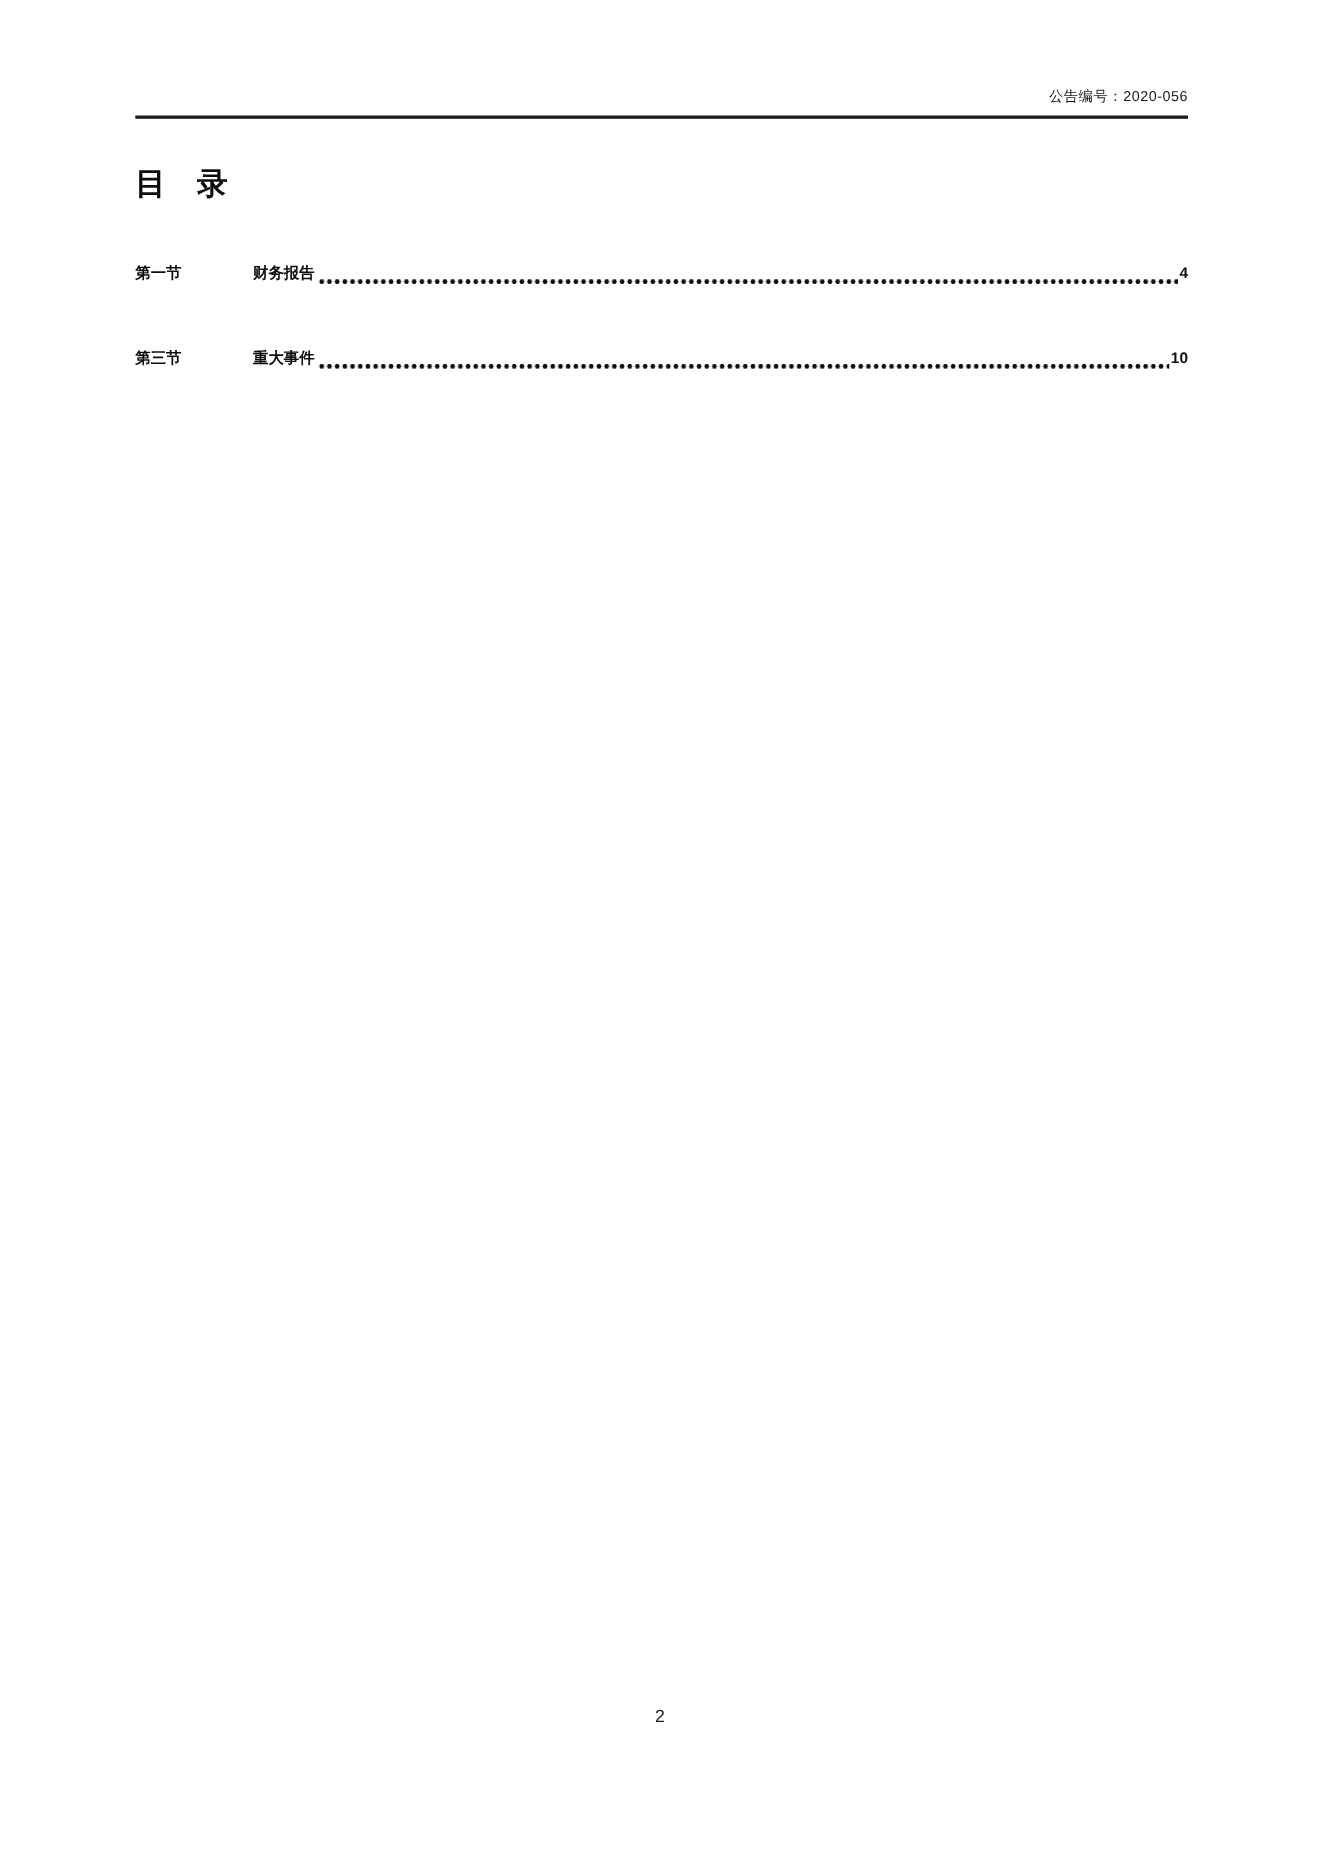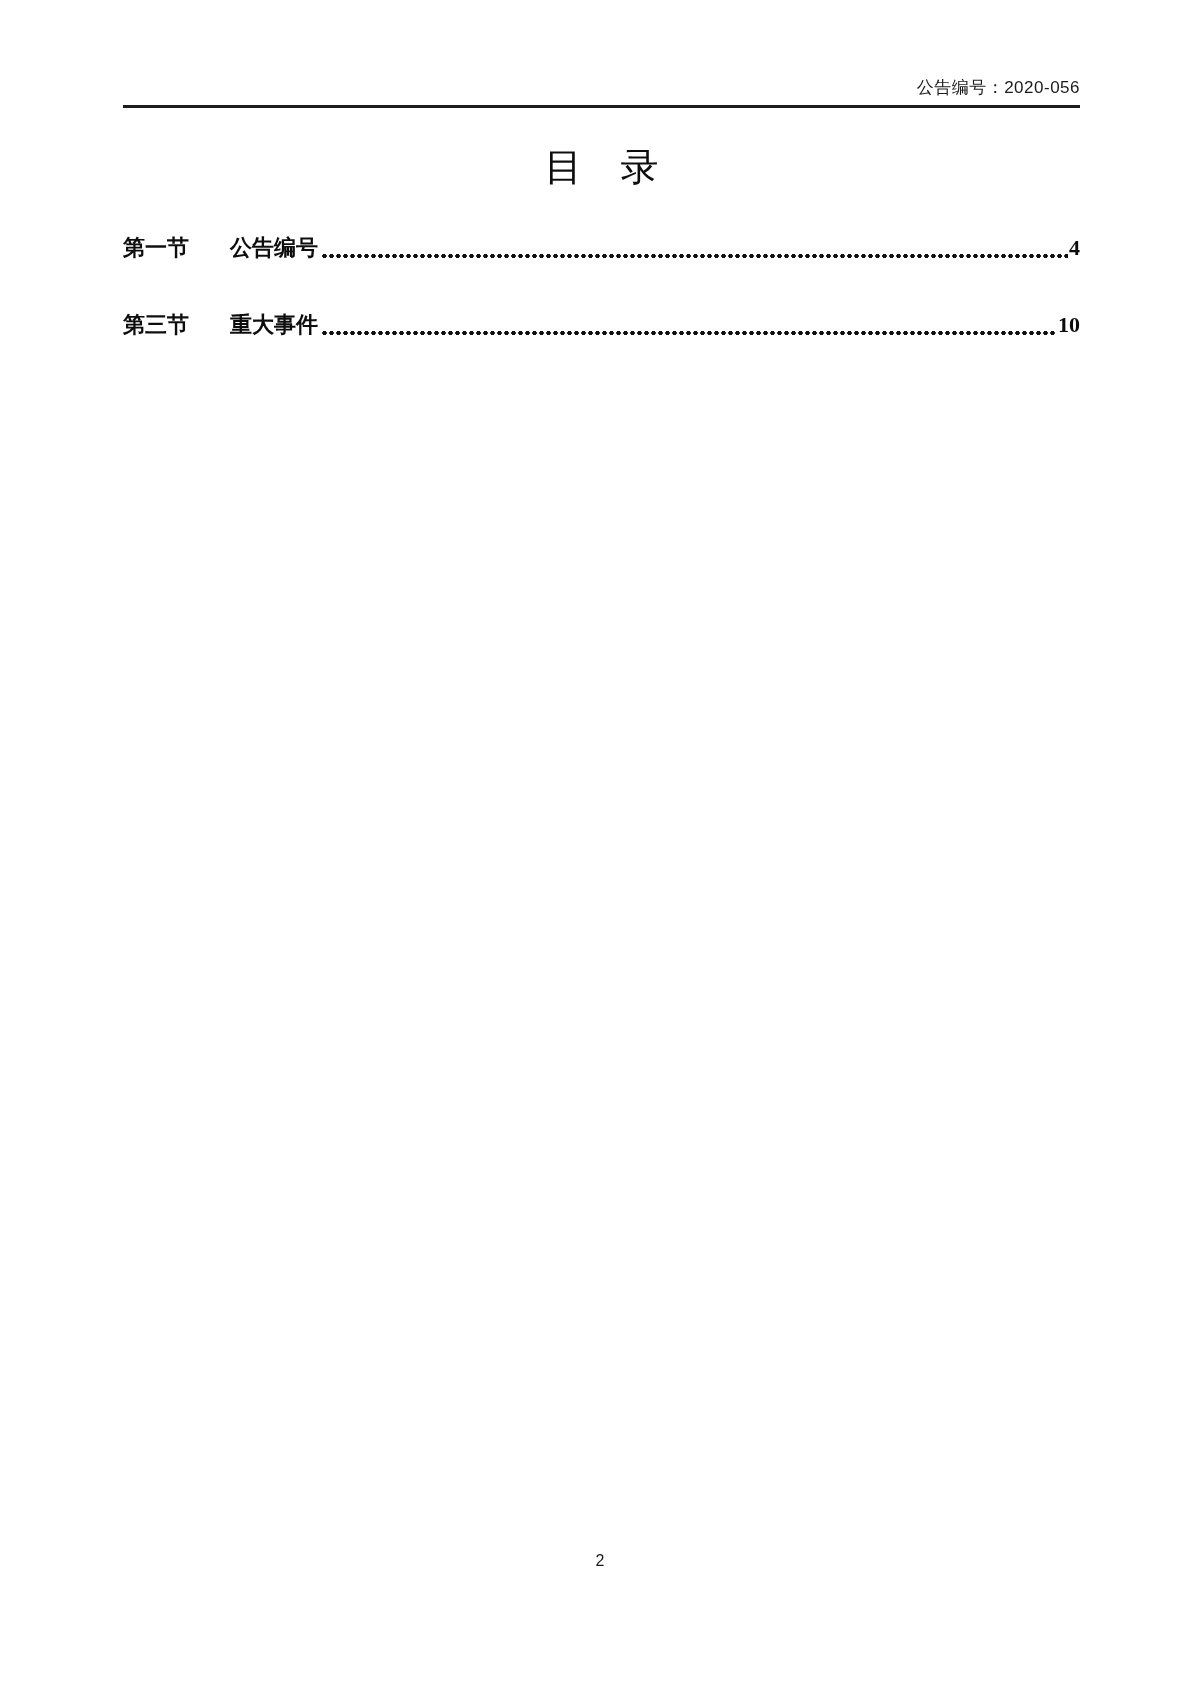--- a/index.html
+++ b/index.html
@@ -19,52 +19,50 @@
   .content {
     margin-left: 123px;
     margin-right: 120px; 
   }
   
   .header {
     padding-top: 76px;
     text-align: right;
   }
   .notice-number {
-    font-size: 17px;
+    font-size: 13px;
     font-weight: 400;
     letter-spacing: 0.5px;
     color: #1a1a1a;
     line-height: 24px;
   }
   .header-rule {
     margin-top: 5px;
     height: 0;
     border-bottom: 3px solid #1d1d1d;
   }
   
   .toc-title {
     margin-top: 37px;
-    text-align: center;
-    font-size: 38px;
-    font-weight: 400;
+    font-size: 28px;
+    font-weight: 700;
     color: #0d0d0d;
     line-height: 44px;
   }
   
   .toc-list { margin-top: 43px; }
   .toc-row {
     display: flex;
     align-items: center;
     height: 32px;
     margin-bottom: 45px;
-    font-size: 22px;
+    font-size: 14px;
     font-weight: 700;
     color: #0d0d0d;
     line-height: 32px;
-    font-family: Liberation Serif, serif;
   }
   .toc-section {
     flex: 0 0 107px; 
   }
   .toc-entry-title {
     flex: 0 0 auto;
     white-space: nowrap;
   }
   .dot-leader {
     flex: 1 1 auto;
@@ -104,21 +102,21 @@
       <span class="notice-number">公告编号：2020-056</span>
       <div class="header-rule"></div>
     </div>
 
     <div class="toc-title">目　录</div>
 
     <div class="toc-list">
 
       <div class="toc-row">
         <span class="toc-section">第一节</span>
-        <span class="toc-entry-title">公告编号</span>
+        <span class="toc-entry-title">财务报告</span>
         <span class="dot-leader"></span>
         <span class="toc-page">4</span>
       </div>
 
 
       <div class="toc-row">
         <span class="toc-section">第三节</span>
         <span class="toc-entry-title">重大事件</span>
         <span class="dot-leader"></span>
         <span class="toc-page">10</span>

